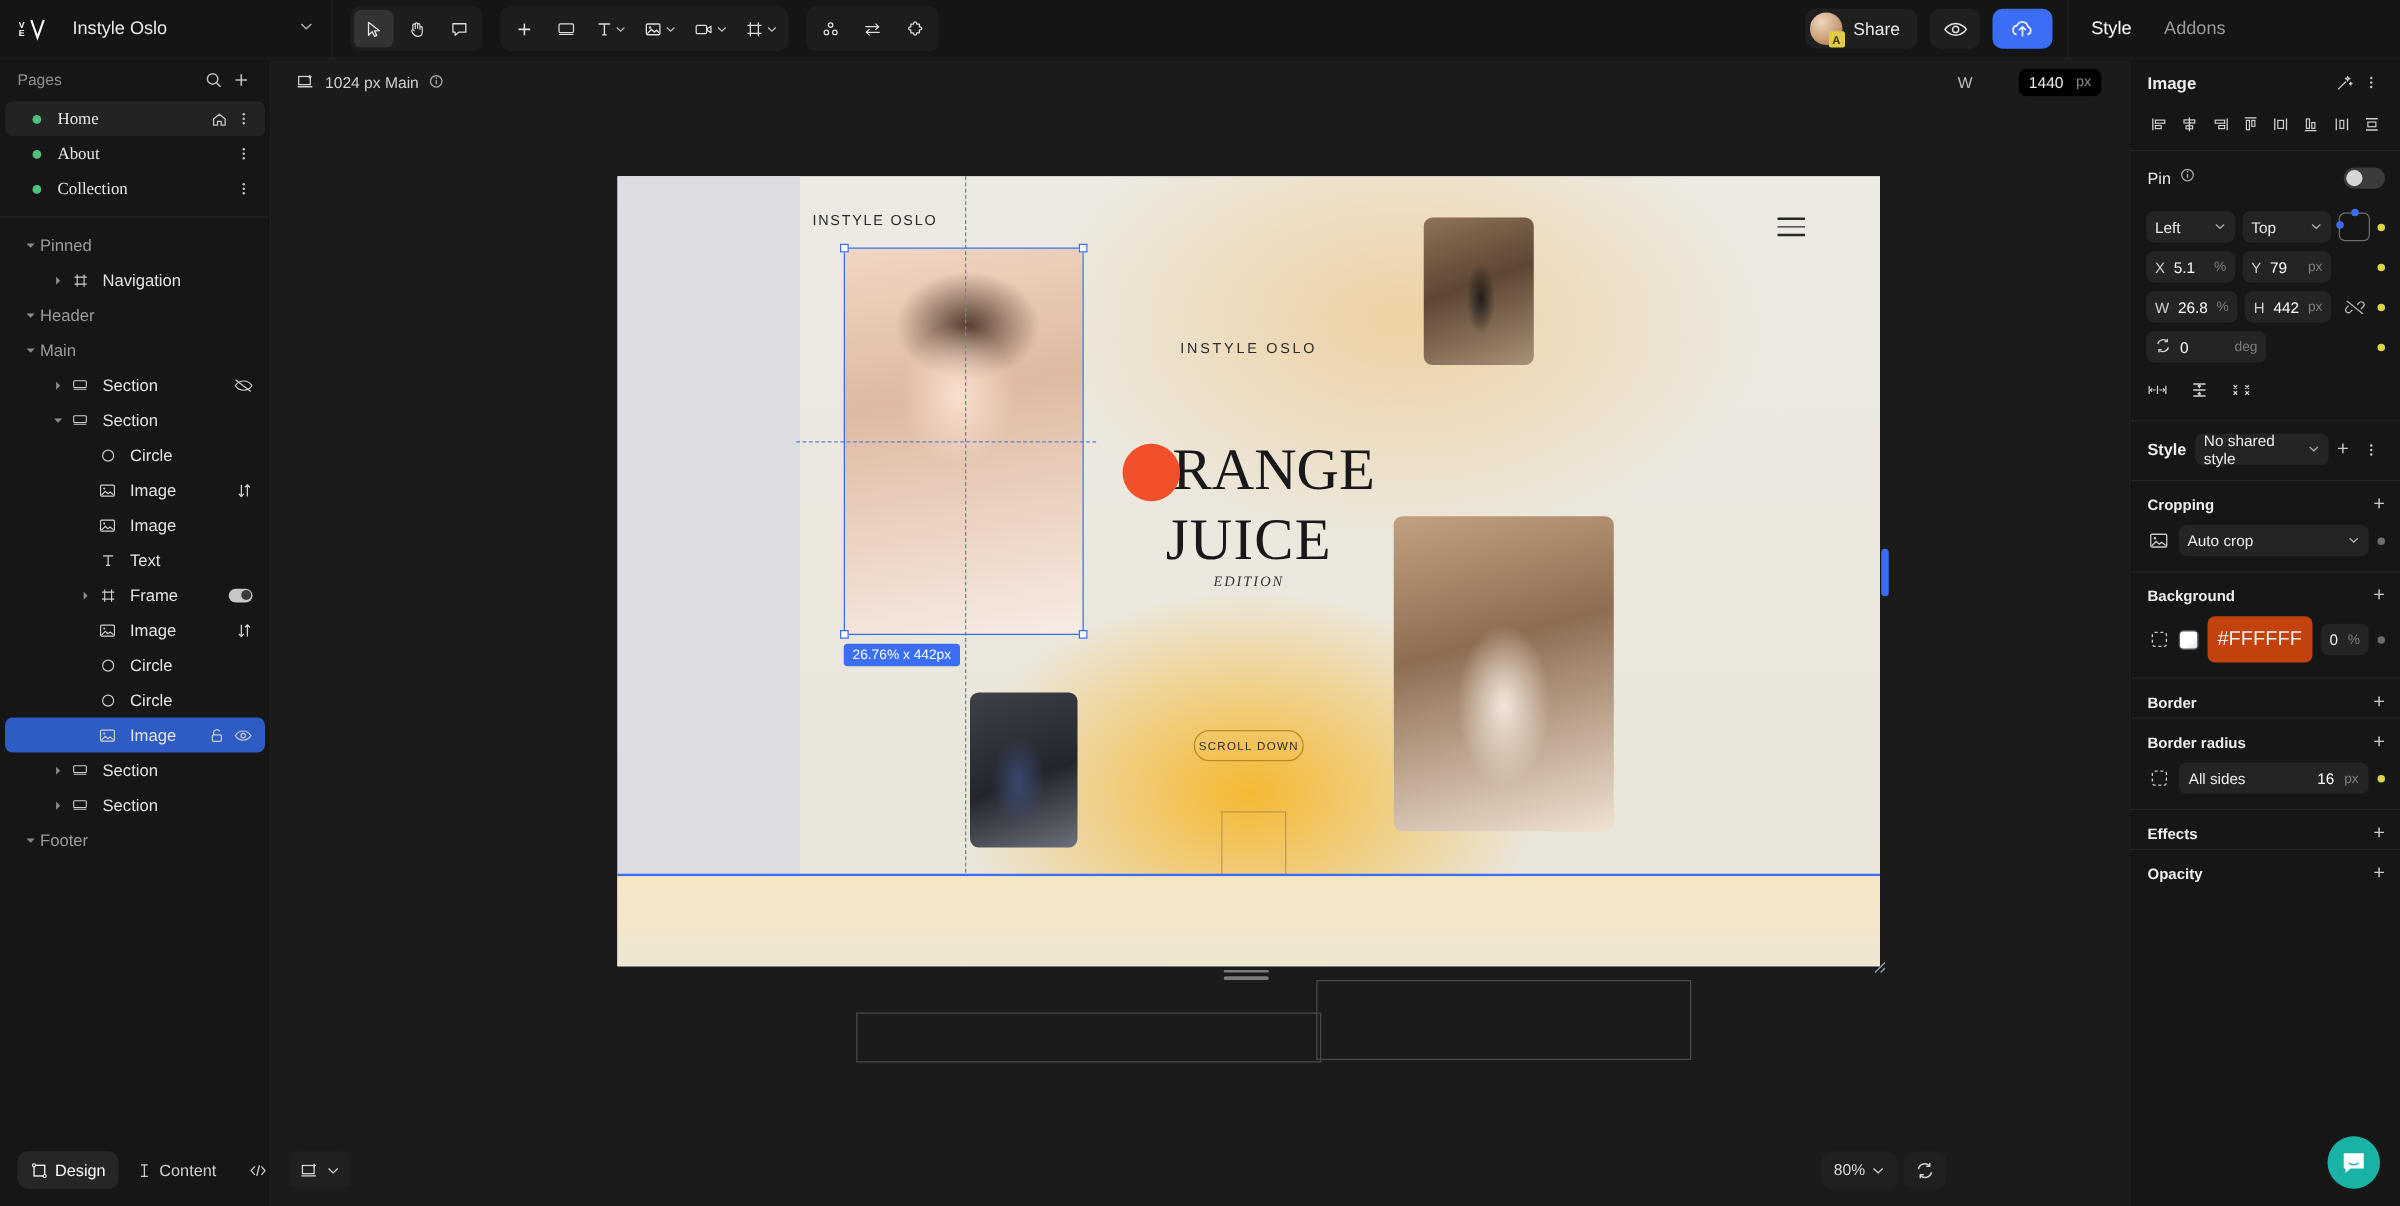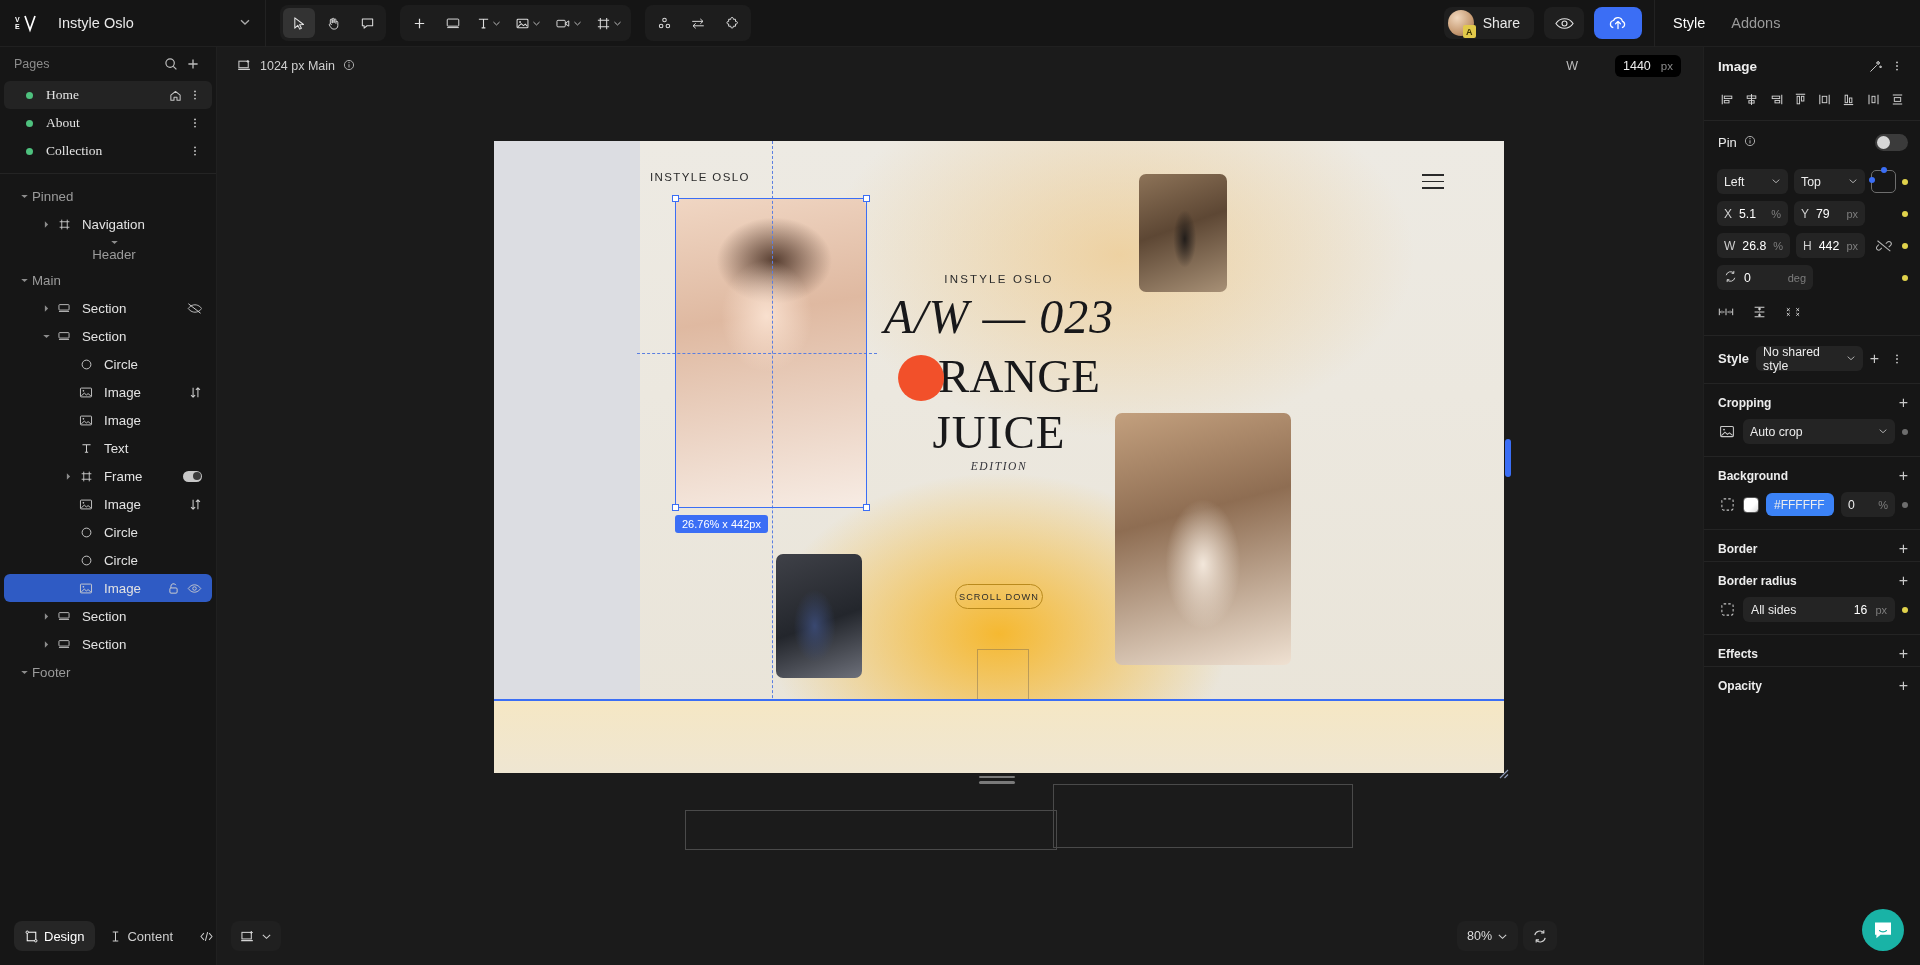--- a/index.html
+++ b/index.html
@@ -228,22 +228,22 @@
   .style-row { display:flex; align-items:center; gap:7px; padding:10px 12px 12px 14px; }
   .style-lbl { font-size:13px; color:#ededed; font-weight:600; }
   .panel-sec { padding:11px 12px 4px 14px; display:flex; align-items:center; }
   .panel-sec .t { font-size:12px; color:#ededed; font-weight:600; flex:1; }
   .plus { color:#c9c9c9; font-size:16px; cursor:pointer; line-height:1; }
   .ctl-row { display:flex; align-items:center; gap:7px; padding:4px 12px 12px 14px; }
   .sq-ic { width:18px; height:18px; flex:0 0 18px; display:flex; align-items:center;
      justify-content:center; color:#c9c9c9; }
   .swatch { width:16px; height:16px; border-radius:4px; flex:0 0 16px;
      background:linear-gradient(135deg,#fff 60%,#dcdcdc); border:1px solid #555; }
-  .hexfield { flex:1; height:23px; background:#3b82f6; border-radius:6px; display:flex;
-     align-items:center; padding:0 8px; font-size:12px; color:#ededed; }
+  .hexfield { flex:1; height:37px; background:#c2410c; border-radius:6px; display:flex;
+     align-items:center; padding:0 8px; font-size:16px; color:#ededed; }
   .pctfield { width:54px; height:25px; background:#242424; border-radius:6px; display:flex;
      align-items:center; padding:0 7px; font-size:12.2px; color:#ededed; }
   .pctfield .unit { margin-left:auto; color:#7d7d7d; font-size:11px; }
   .radfield { flex:1; height:25px; background:#242424; border-radius:6px; display:flex;
      align-items:center; padding:0 8px; font-size:12.2px; color:#ededed; }
   .radfield .v { margin-left:auto; color:#fff; }
   .radfield .unit { color:#7d7d7d; font-size:11px; margin-left:8px; }
 
   .intercom { position:absolute; right:16px; bottom:14px; width:42px; height:42px;
      border-radius:50%; background:#19b3a6; display:flex; align-items:center; justify-content:center;
@@ -461,21 +461,21 @@
                 <path d="M3.2 1.4 L6.8 5 L3.2 8.6 Z" fill="currentColor"></path>
               </svg>
             </span>
             <span class="licon">
               <svg width="13" height="13" viewBox="0 0 16 16">
                 <path d="M4.6 2v12M11.4 2v12M2 4.6h12M2 11.4h12" stroke="currentColor" stroke-width="1.1"></path>
               </svg>
             </span>
             <span class="llabel" style="flex: 1 1 0%;">Navigation</span>
           </div>
-          <div class="lrow" style="padding-left: 12px; flex-direction: column;">
+          <div class="lrow" style="padding-left: 12px;">
             <span class="caret">
               <svg width="9" height="9" viewBox="0 0 10 10">
                 <path d="M1.4 3.2 L5 6.8 L8.6 3.2 Z" fill="currentColor"></path>
               </svg>
             </span>
             <span class="lgroup" style="flex: 1 1 0%;">Header</span>
           </div>
           <div class="lrow" style="padding-left: 12px;">
             <span class="caret">
               <svg width="9" height="9" viewBox="0 0 10 10">
@@ -776,21 +776,20 @@
               <div class="img-b-inner"></div>
             </div>
           <div class="ph-img img-c">
               <div class="img-c-inner"></div>
             </div>
           <div class="ph-img img-sel">
               <div class="figure-face"></div>
             </div>
 
           <div class="kicker">INSTYLE OSLO</div>
-          <div class="aw-line">A/W — 023</div>
           <div class="orange-line">
             <span class="orange-dot"></span>
             <span>RANGE</span>
           </div>
           <div class="juice-line">JUICE</div>
           <div class="edition">EDITION</div>
 
           <div class="scroll-pill">
             <span>SCROLL DOWN</span>
           </div>

